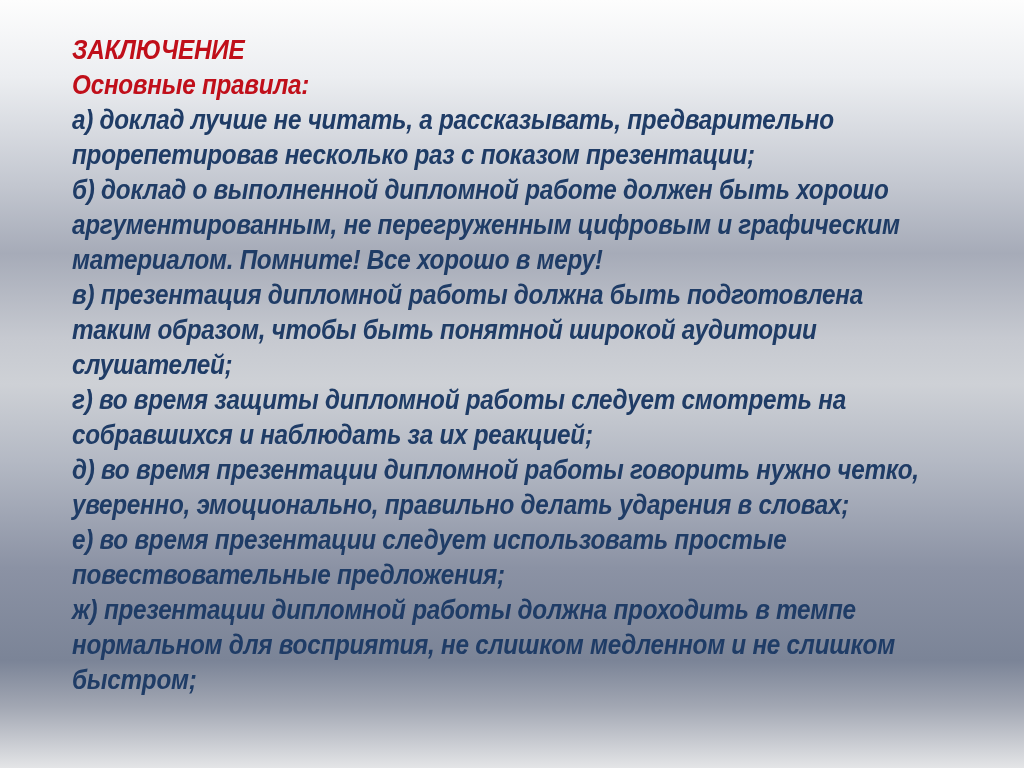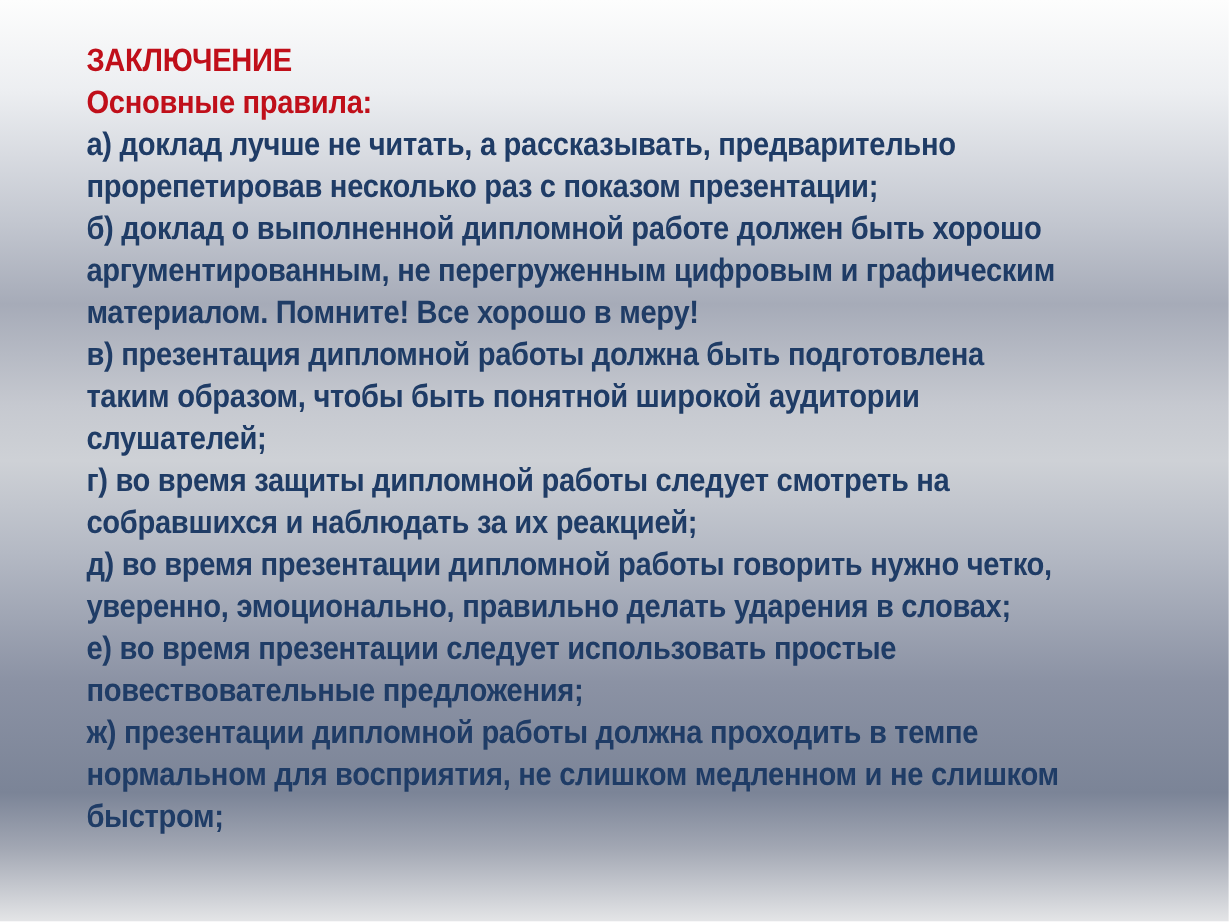--- a/index.html
+++ b/index.html
@@ -20,20 +20,21 @@
       #eceef1 10%,
       #c3c7d0 24%,
       #a6abb8 33%,
       #c6c9d0 44%,
       #ced1d6 50%,
       #b4b9c4 60%,
       #8b92a4 74%,
       #7b8497 86%,
       #a2a7b3 92%,
       #e4e5e7 100%);
+    font-style: italic;
   }
   .content {
     position: absolute;
     left: 72px;
     top: 33px;
     width: 1010px;
     transform: scaleX(0.90);
     transform-origin: 0 0;
   }
   .heading {

